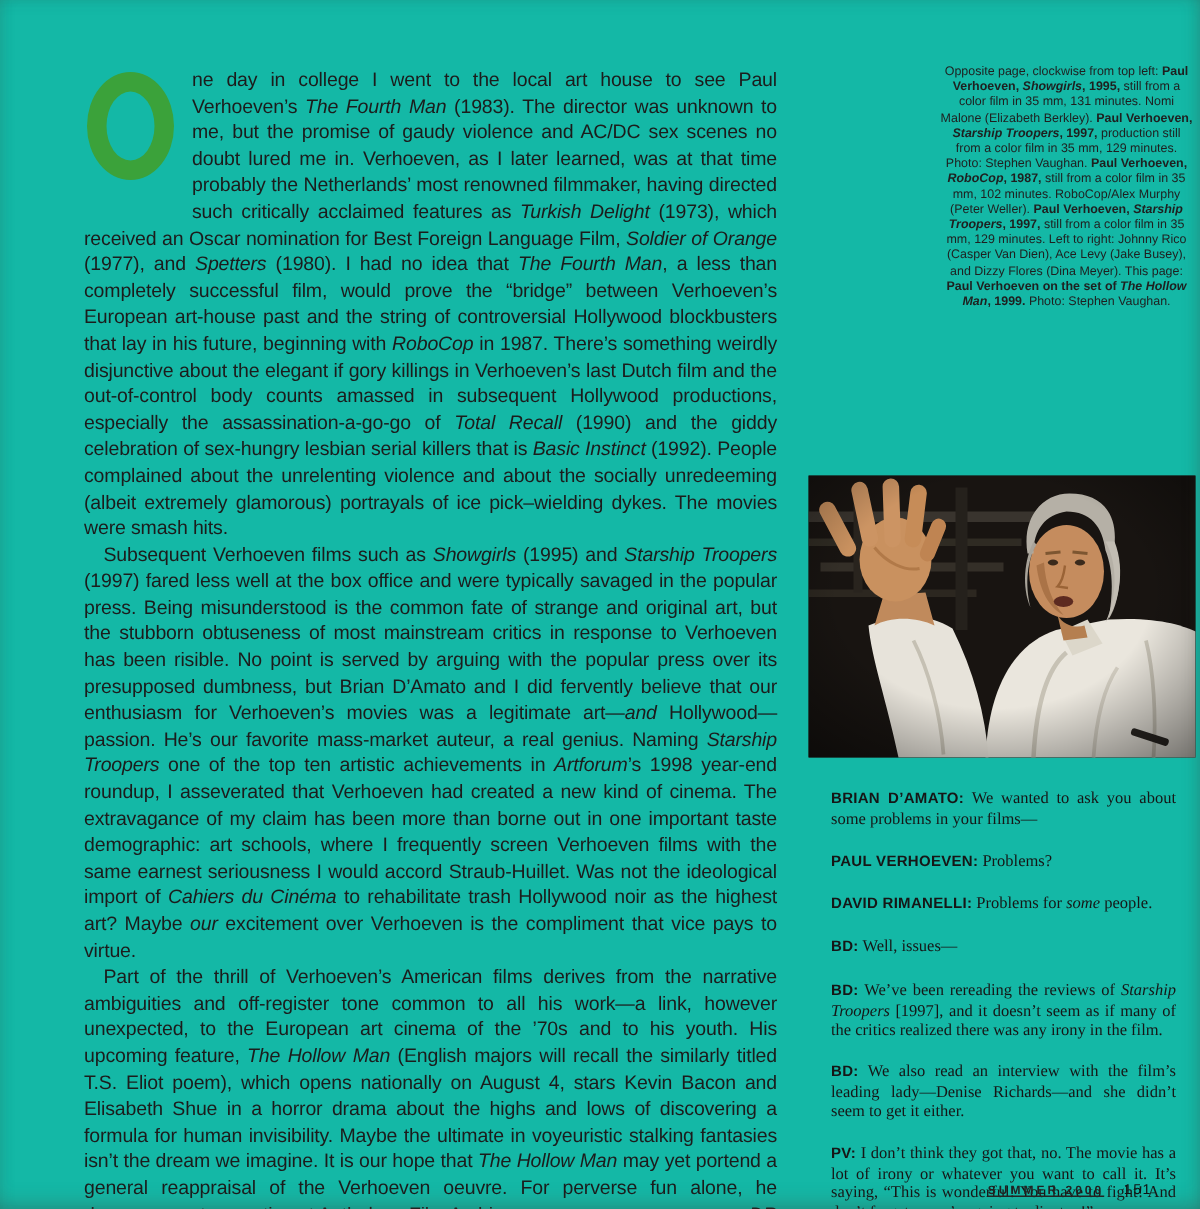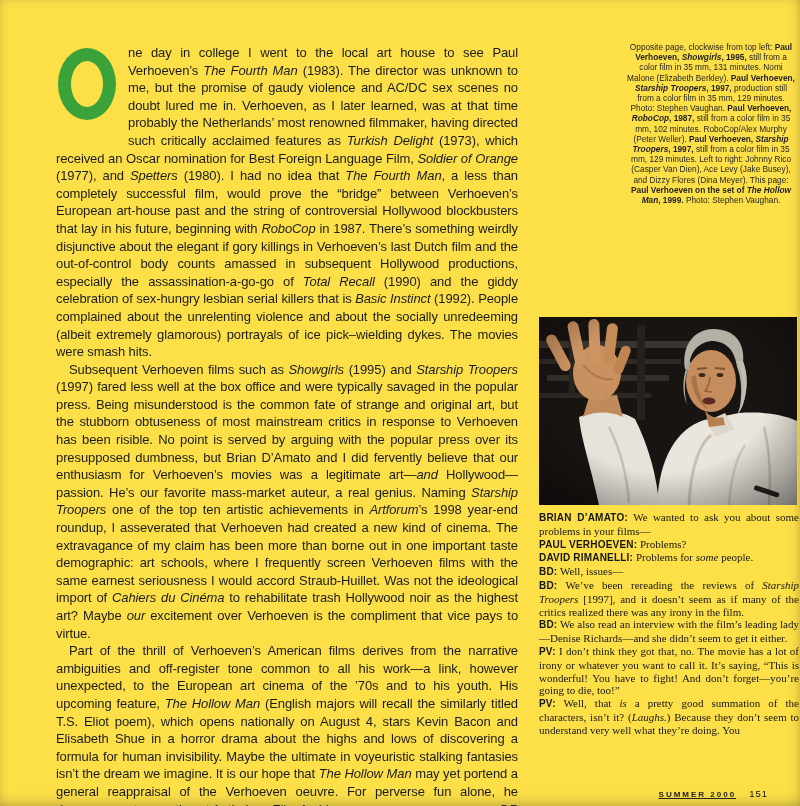--- a/index.html
+++ b/index.html
@@ -1,17 +1,17 @@
 <!DOCTYPE html>
 <html><head>
 <meta charset="utf-8">
 <style>
   html,body{margin:0;padding:0;background:#cfcecb;}
   .page{
-    position:relative;width:800px;height:806px;background:#fde047;
+    position:relative;width:800px;height:806px;background:#14b8a6;
     overflow:hidden;font-family:"Liberation Sans",sans-serif;
   }
   .scan-edges{
     position:absolute;inset:0;pointer-events:none;z-index:9;
     box-shadow:
       inset 0 -10px 14px -8px rgba(70,65,58,.35),
       inset -8px 0 12px -8px rgba(70,65,58,.28),
       inset 8px 0 12px -9px rgba(70,65,58,.16),
       inset 0 8px 12px -9px rgba(70,65,58,.14);
   }
@@ -44,21 +44,21 @@
     position:absolute;left:539px;top:317px;width:258px;height:188px;
     background:#14110e;
   }
   .photo svg{display:block;}
   
   .interview{
     position:absolute;left:539px;top:511px;width:260px;
     font-family:"Liberation Serif",serif;font-size:11px;line-height:12.8px;
     color:#161616;text-align:justify;
   }
-  .qa{margin:0;}
+  .qa{margin:15px;}
   .speaker{
     font-family:"Liberation Sans",sans-serif;font-weight:bold;
     font-size:10px;letter-spacing:0.2px;
   }
   
   .footer{
     position:absolute;top:783px;left:539px;width:229px;text-align:right;
     white-space:nowrap;
   }
   .issue{font-size:8px;font-weight:bold;letter-spacing:2px;color:#222;margin-right:13px;text-decoration:underline;}

